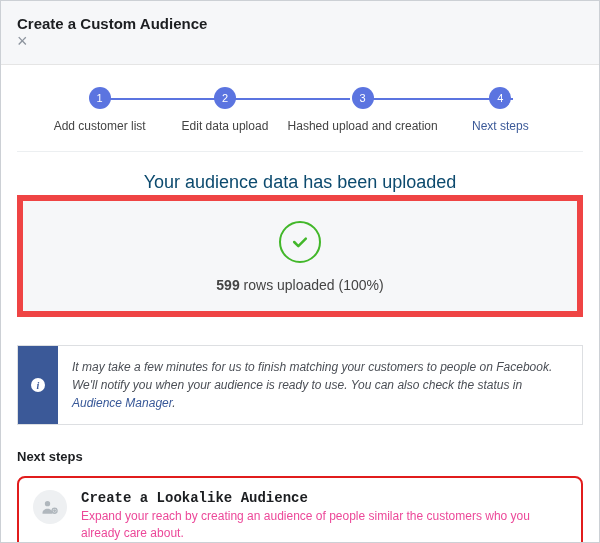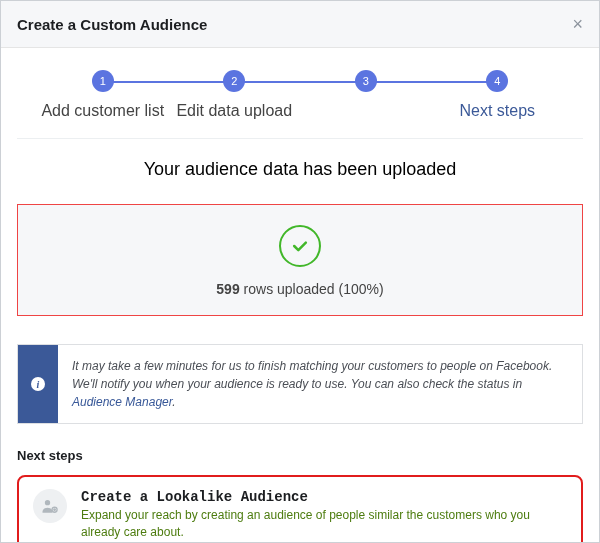--- a/index.html
+++ b/index.html
@@ -17,23 +17,24 @@
     border: 1px solid #ccd0d5;
     width: 600px;
     height: 543px;
     display: flex;
     flex-direction: column;
   }
   .modal-header {
     padding: 14px 16px;
     border-bottom: 1px solid #e5e5e5;
     display: flex;
-    align-items: flex-end;
+    align-items: flex-start;
     justify-content: space-between;
     background: #f6f7f9;
+    flex-direction: column;
   }
   .modal-title {
     font-size: 15px;
     font-weight: 600;
     color: #1c1e21;
   }
   .close-btn {
     color: #8d949e;
     font-size: 18px;
     line-height: 1;
@@ -81,37 +82,37 @@
     height: 2px;
     background: #5b74e0;
     top: 11px;
     left: 50%;
     right: -50%;
     z-index: 1;
   }
   .step:last-child .step-line { display: none; }
   .step-label {
     margin-top: 10px;
-    font-size: 16px;
+    font-size: 12px;
     color: #444;
     text-align: center;
     white-space: nowrap;
   }
   .step-label.active { color: #3b5998; }
 
   
   .upload-heading {
     text-align: center;
     font-size: 18px;
     font-weight: 400;
-    color: #000000;
-    margin-bottom: 24px;
+    color: #0c4a6e;
+    margin-bottom: 2px;
   }
   .status-card {
-    border: 1px solid #ef4444;
+    border: 6px solid #ef4444;
     background: #f6f7f9;
     padding: 20px 10px 18px 10px;
     text-align: center;
     margin-bottom: 28px;
   }
   .check-circle {
     width: 42px;
     height: 42px;
     border: 2px solid #42b72a;
     border-radius: 50%;
@@ -206,21 +207,21 @@
   }
   .card-title {
     font-size: 14px;
     font-weight: 600;
     color: #1c1e21;
     margin-bottom: 2px;
     font-family: Liberation Mono, monospace;
   }
   .card-desc {
     font-size: 12px;
-    color: #4d7c0f;
+    color: #ec4899;
     line-height: 1.45;
   }
 </style>
 </head>
 <body>
 
 <div class="modal">
 
   <div class="modal-header">
     <div class="modal-title">Create a Custom Audience</div>
@@ -236,20 +237,21 @@
         <div class="step-label">Add customer list</div>
       </div>
       <div class="step">
         <div class="step-circle">2</div>
         <div class="step-line"></div>
         <div class="step-label">Edit data upload</div>
       </div>
       <div class="step">
         <div class="step-circle">3</div>
         <div class="step-line"></div>
+        <div class="step-label">Hashed upload and creation</div>
       </div>
       <div class="step">
         <div class="step-circle">4</div>
 
         <div class="step-label active">Next steps</div>
       </div>
     </div>
 
     <div class="upload-heading">Your audience data has been uploaded</div>
 

